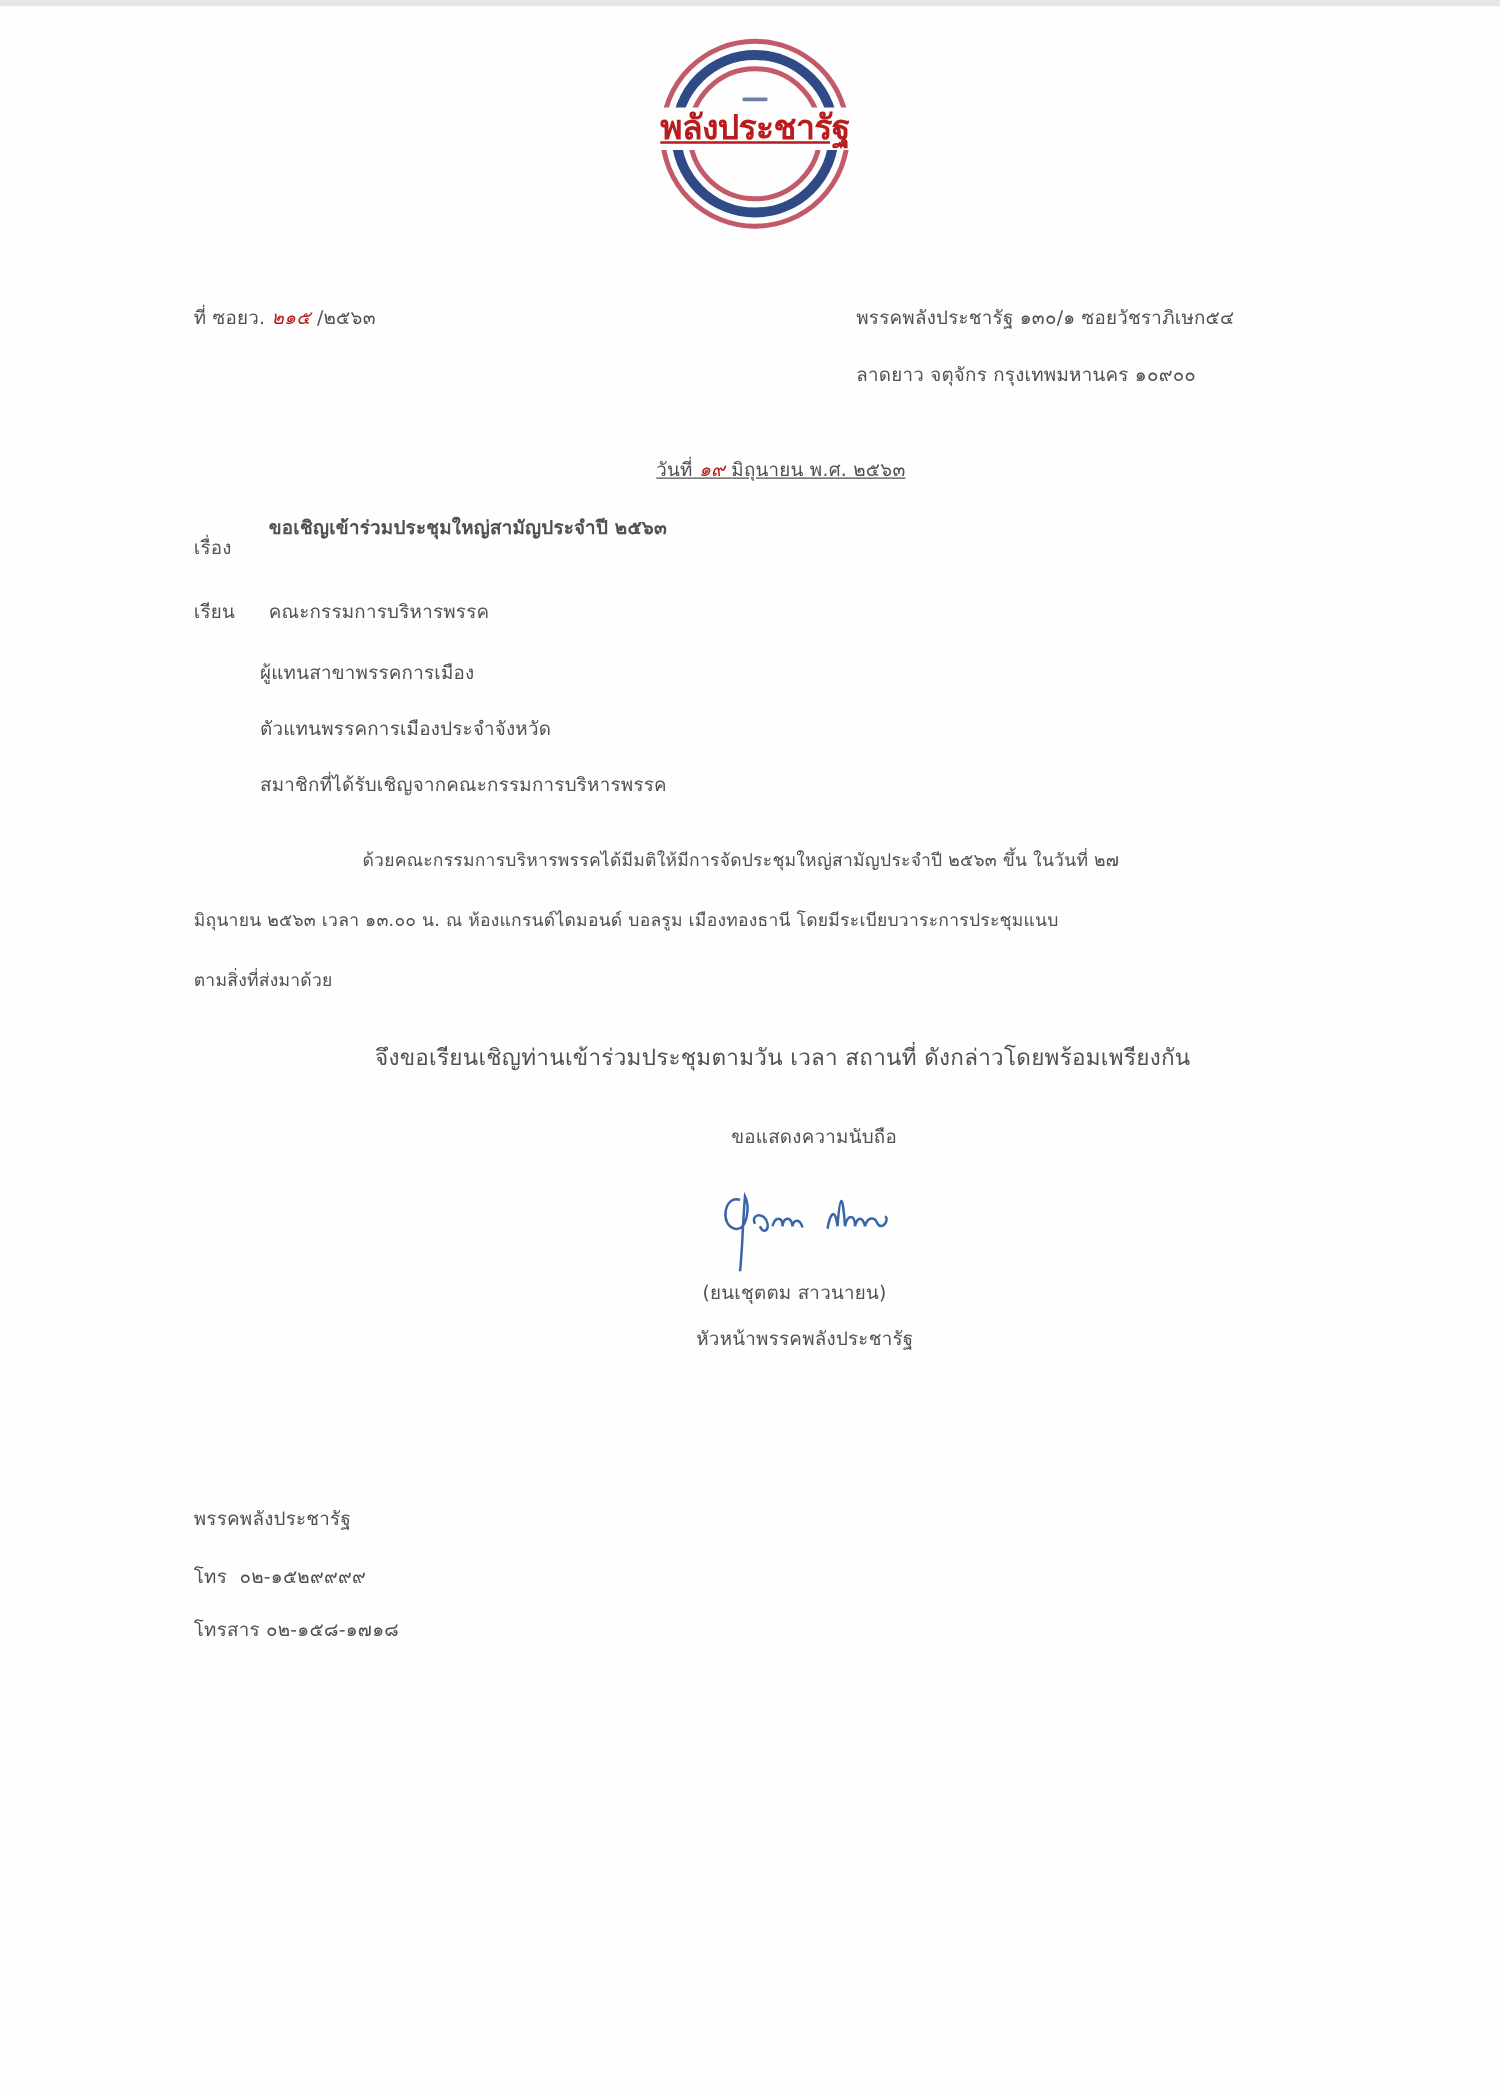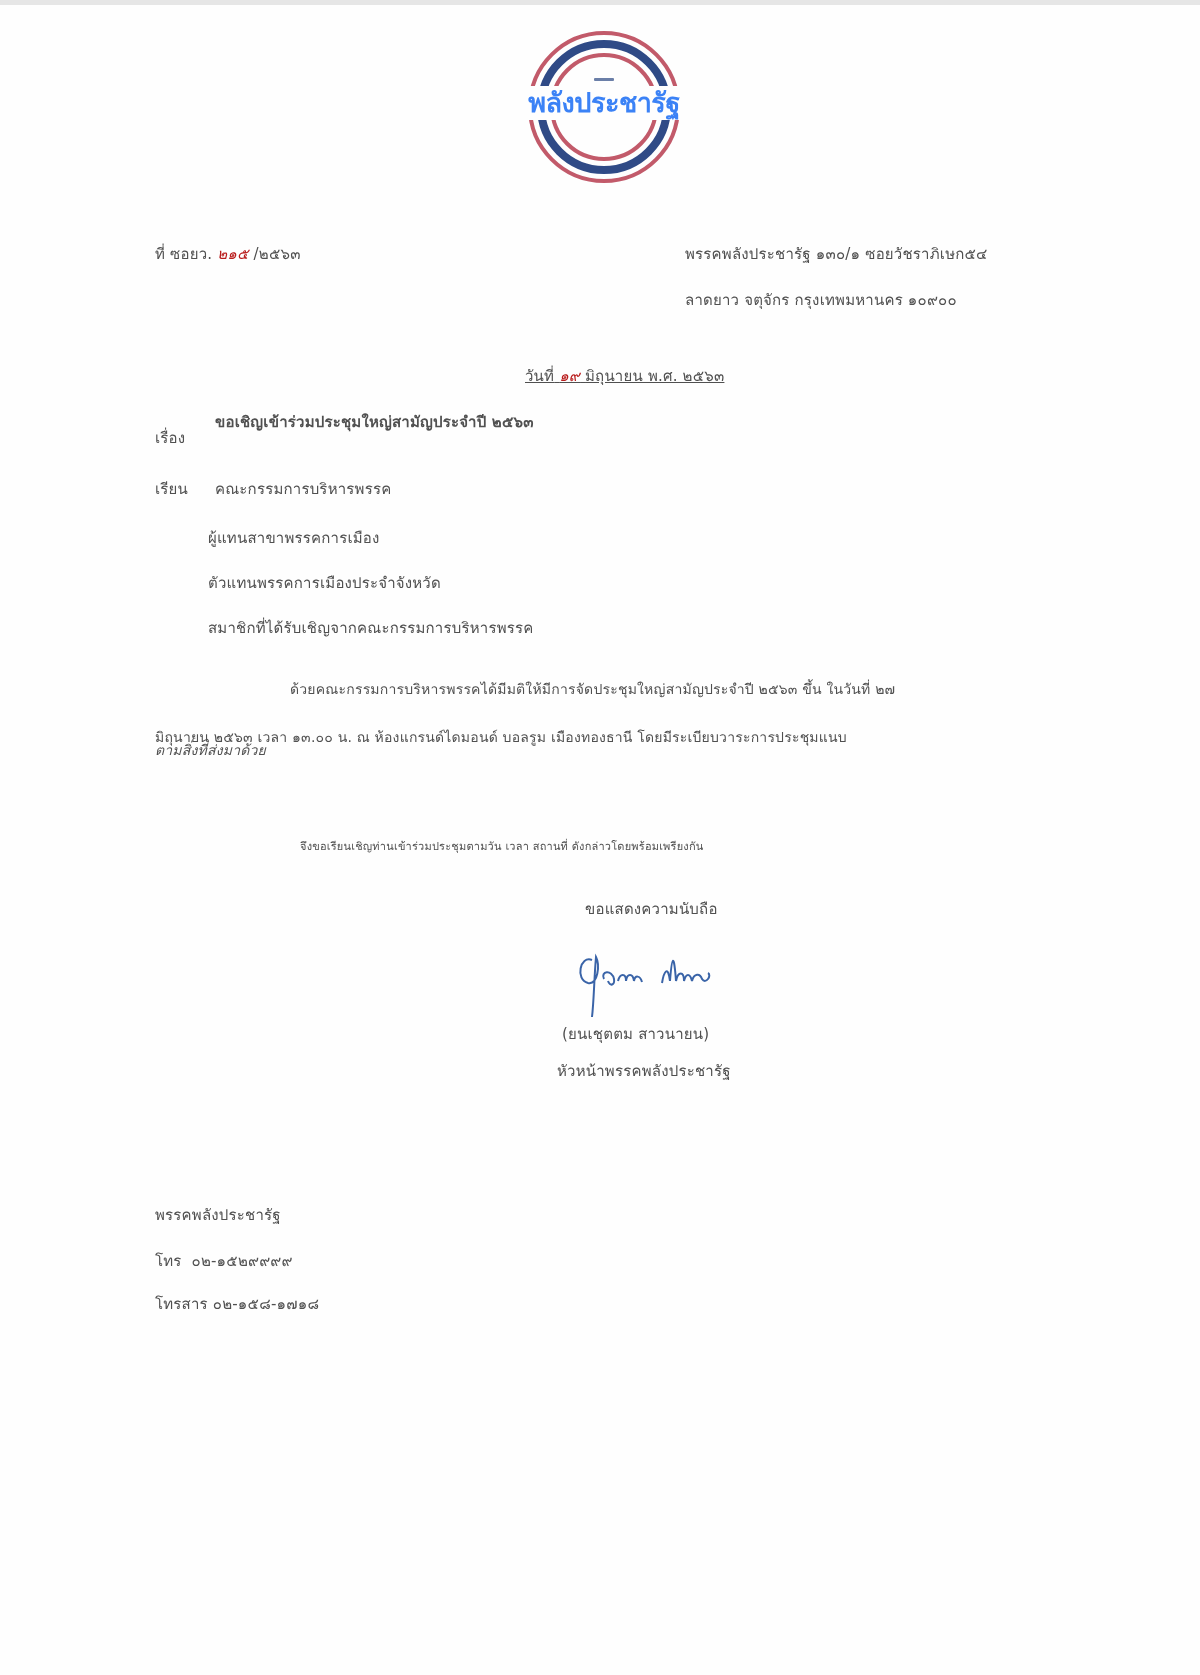--- a/index.html
+++ b/index.html
@@ -23,22 +23,22 @@
     color: #505050;
     letter-spacing: 0.2px;
   }
   .blue { color: #b91c1c; font-style: italic; }
   .logo {
     position: absolute; left: 520px; top: 28px; width: 168px; height: 158px;
   }
   .logo-text {
     position: absolute; left: 0; top: 58px; width: 168px; text-align: center;
     font-family: "DejaVu Sans", sans-serif; font-weight: bold;
-    font-size: 27px; color: #3b82f6; letter-spacing: -0.5px;
-    background: #fefefe; line-height: 34px;
+    font-size: 27px; color: #b91c1c; letter-spacing: -0.5px;
+    background: #fefefe; line-height: 34px; text-decoration: underline;
   }
   .logo-small {
     position: absolute; left: 74px; top: 50px; width: 20px; height: 3px;
     background: #6b7fa8; border-radius: 1px;
   }
   .sig {
     position: absolute; left: 570px; top: 935px; width: 200px; height: 85px;
   }
 </style>
 </head>
@@ -75,22 +75,22 @@
 <div class="t" style="left:215px; top:412px;font-weight:bold;">ขอเชิญเข้าร่วมประชุมใหญ่สามัญประจำปี ๒๕๖๓</div>
 
 <div class="t" style="left:155px; top:479px;">เรียน</div>
 <div class="t" style="left:215px; top:479px;">คณะกรรมการบริหารพรรค</div>
 <div class="t" style="left:208px; top:528px;">ผู้แทนสาขาพรรคการเมือง</div>
 <div class="t" style="left:208px; top:573px;">ตัวแทนพรรคการเมืองประจำจังหวัด</div>
 <div class="t" style="left:208px; top:618px;">สมาชิกที่ได้รับเชิญจากคณะกรรมการบริหารพรรค</div>
 
 <div class="t" style="left:290px; top:679px; font-size:14px;">ด้วยคณะกรรมการบริหารพรรคได้มีมติให้มีการจัดประชุมใหญ่สามัญประจำปี ๒๕๖๓ ขึ้น ในวันที่ ๒๗</div>
 <div class="t" style="left:155px; top:727px; font-size:14px;">มิถุนายน ๒๕๖๓ เวลา ๑๓.๐๐ น. ณ ห้องแกรนด์ไดมอนด์ บอลรูม เมืองทองธานี โดยมีระเบียบวาระการประชุมแนบ</div>
-<div class="t" style="left:155px; top:740px; font-size:14px;font-style:italic;">ตามสิ่งที่ส่งมาด้วย</div>
-<div class="t" style="left:300px; top:837px; font-size:11px;">จึงขอเรียนเชิญท่านเข้าร่วมประชุมตามวัน เวลา สถานที่ ดังกล่าวโดยพร้อมเพรียงกัน</div>
+<div class="t" style="left:155px; top:775px; font-size:14px;">ตามสิ่งที่ส่งมาด้วย</div>
+<div class="t" style="left:300px; top:837px; font-size:18px;">จึงขอเรียนเชิญท่านเข้าร่วมประชุมตามวัน เวลา สถานที่ ดังกล่าวโดยพร้อมเพรียงกัน</div>
 
 <div class="t" style="left:585px; top:899px;">ขอแสดงความนับถือ</div>
 
 <svg class="sig" viewBox="0 0 200 85">
   <path d="M22 25 C10 20, 5 45, 18 48 C28 50, 30 30, 26 22 C24 45, 24 65, 22 82" fill="none" stroke="#3a64a8" stroke-width="2"></path>
   <path d="M34 44 C30 36, 42 34, 44 44 C45 50, 40 52, 38 46" fill="none" stroke="#3a64a8" stroke-width="2"></path>
   <path d="M48 46 C50 38, 56 38, 56 46 C57 38, 63 38, 64 46 C65 40, 70 40, 72 47" fill="none" stroke="#3a64a8" stroke-width="2"></path>
   <path d="M92 48 C94 36, 98 30, 100 46 C102 20, 104 18, 106 46 C108 36, 114 36, 114 46 C116 38, 120 38, 122 46 C124 38, 130 38, 132 44 C136 50, 142 40, 138 38" fill="none" stroke="#3a64a8" stroke-width="2"></path>
 </svg>
 

